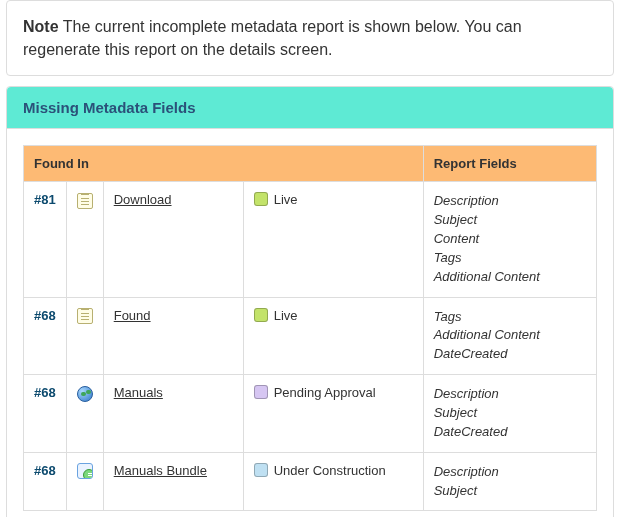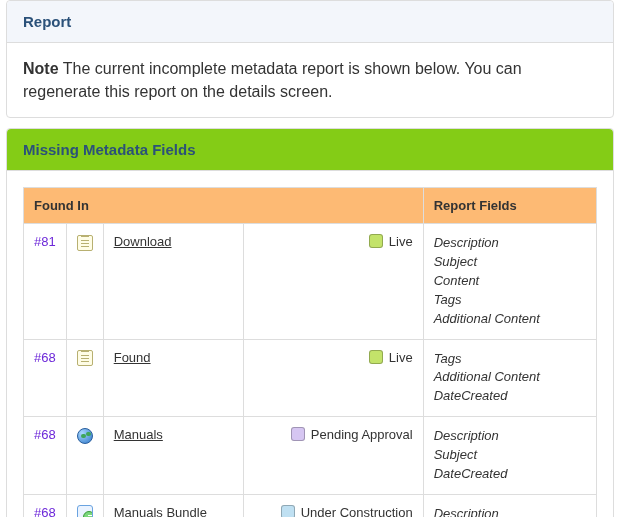--- a/index.html
+++ b/index.html
@@ -32,21 +32,21 @@
     font-size: 16px;
     line-height: 1.45;
   }
   .panel-body b { font-weight: 700; }
   .inner-panel {
     margin: 0 6px;
     border: 1px solid #ddd;
     border-radius: 4px;
   }
   .inner-header {
-    background: #84cc16;
+    background: #5eead4;
     border-bottom: 1px solid #ddd;
     padding: 12px 16px;
     font-weight: 700;
     color: #2b5179;
     font-size: 15px;
     border-radius: 4px 4px 0 0;
   }
   .table-wrap {
     padding: 16px;
   }
@@ -66,24 +66,25 @@
   }
   tbody td {
     border: 1px solid #ddd;
     padding: 10px 10px;
     vertical-align: top;
     color: #333;
   }
   td.id-cell { width: 42px; }
   td.icon-cell { width: 28px; text-align: center; }
   td.name-cell { width: 140px; }
-  td.status-cell { width: 180px; text-align: right; }
+  td.status-cell { width: 180px; }
   a.asset-id {
-    color: #6d28d9;
+    color: #0c4a6e;
     text-decoration: none;
+    font-weight: bold;
   }
   a.asset-name {
     color: #333;
   }
   .status-swatch {
     display: inline-block;
     width: 14px;
     height: 14px;
     border-radius: 3px;
     vertical-align: -2px;
@@ -126,21 +127,20 @@
   .ic-bundle::after {
     content:""; position:absolute; right:0px; bottom:2px; width:4px; height:1.5px; background:#fff;
     box-shadow: 0 -2px 0 #fff;
     transform: rotate(0deg);
   }
 </style>
 </head>
 <body>
 
 <div class="panel">
-  <div class="panel-header">Report</div>
   <div class="panel-body">
     <b>Note</b>
     <span>The current incomplete metadata report is shown below. You can regenerate this report on the details screen.</span>
   </div>
 </div>
 
 <div class="inner-panel">
   <div class="inner-header">Missing Metadata Fields</div>
   <div class="table-wrap">
     <table>

